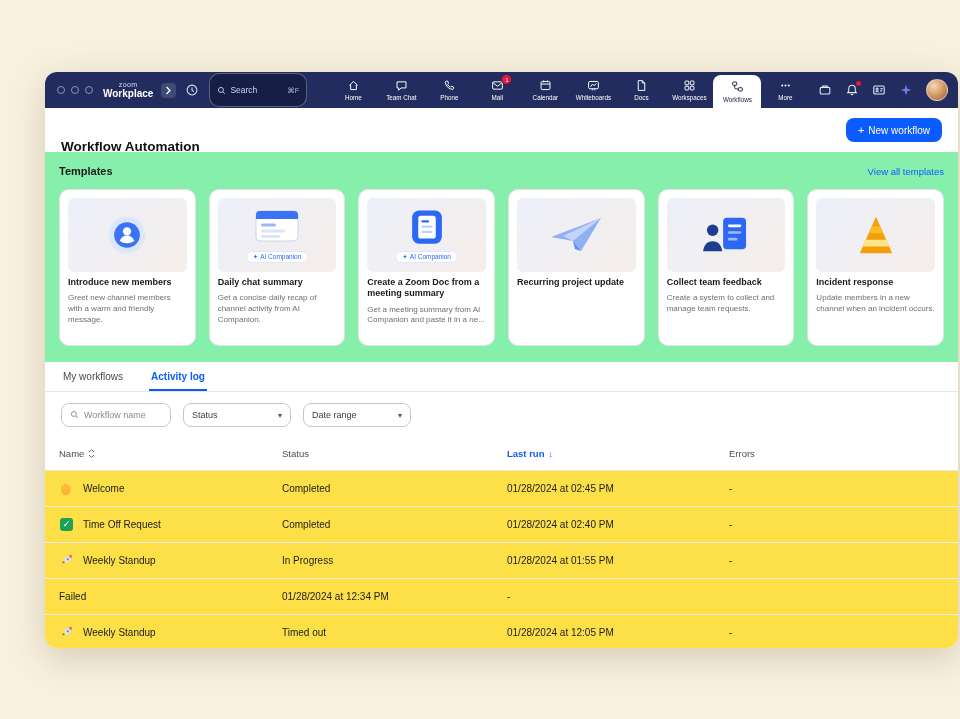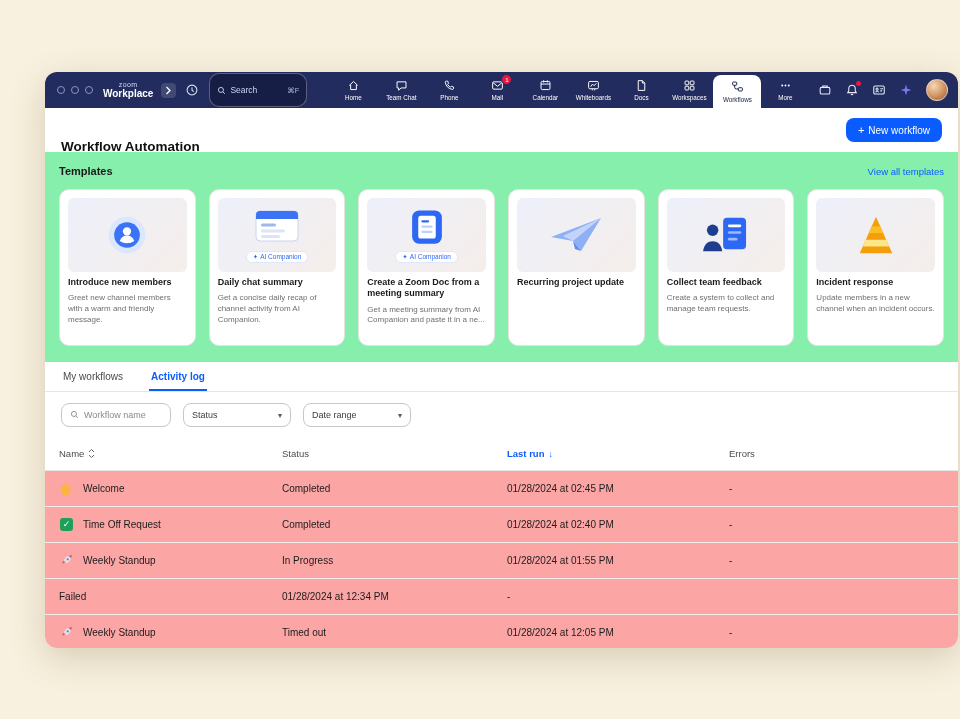--- a/index.html
+++ b/index.html
@@ -109,21 +109,21 @@
   
   .thead, .trow {
     display:grid; grid-template-columns:223px 225px 222px 1fr;
     padding:0 16px 0 14px; align-items:center;
   }
   .thead { height:33px; font-size:9.5px; color:#4c4c4c; border-bottom:1px solid #e8e6e2; }
   .th { display:flex; align-items:center; gap:4px; }
   .th.sortable { cursor:pointer; }
   .th.sorted { color:#0b5cff; font-weight:bold; }
   .arrow-down::before { content:"↓"; font-size:9px; }
-  .trow { height:36px; font-size:10px; color:#1c1c1c; border-bottom:1px solid #efedea; cursor:pointer; background:#fca5a5; }
+  .trow { height:36px; font-size:10px; color:#1c1c1c; border-bottom:1px solid #efedea; cursor:pointer; background:#fde047; }
   .name-cell { display:flex; align-items:center; gap:9px; }
   .row-icon { width:15px; height:15px; display:flex; align-items:center; justify-content:center; flex:0 0 15px; }
   .check-chip { width:13px; height:13px; border-radius:3px; background:#1fa05a; color:#fff; font-size:9px;
     display:flex; align-items:center; justify-content:center; }
   .check-chip::before { content:"✓"; }
   .star-chip { width:13px; height:13px; border-radius:3px; background:#f59b2c; color:#fff; font-size:8px;
     display:flex; align-items:center; justify-content:center; }
   .star-chip::before { content:"★"; }
 </style>
 </head>

